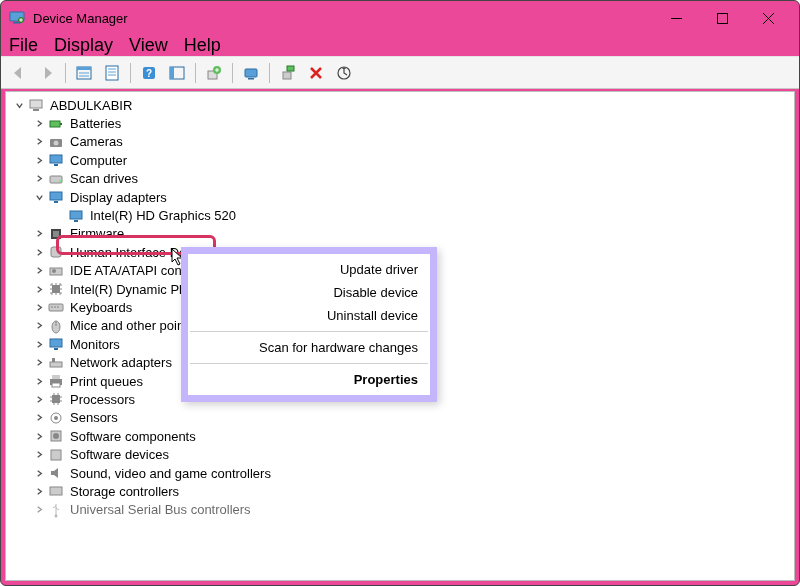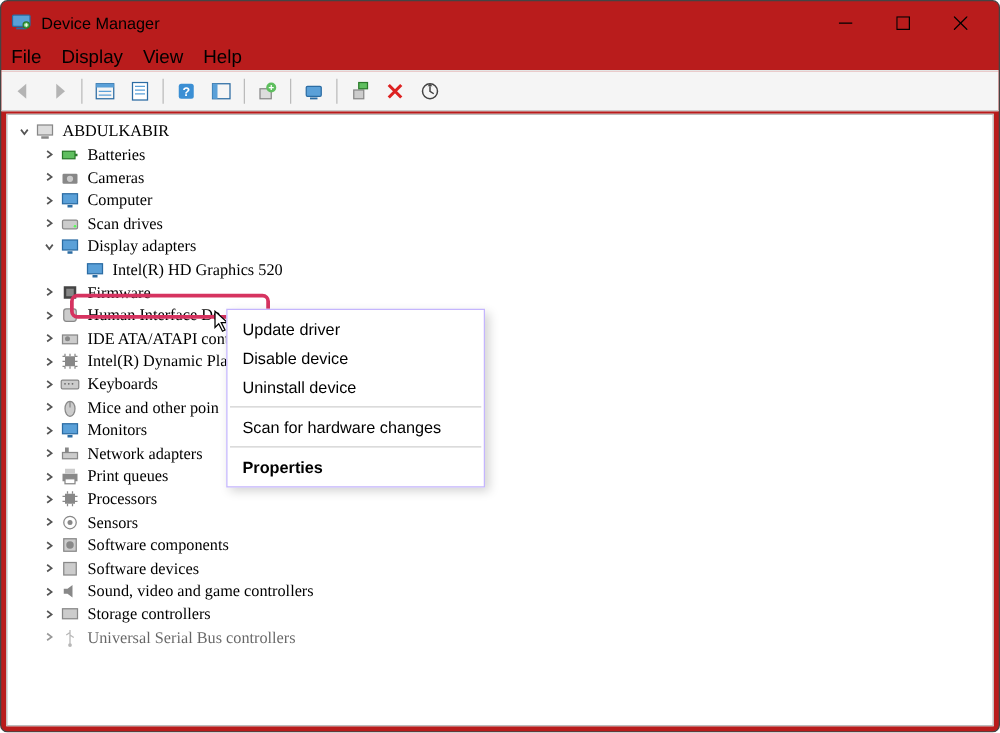--- a/index.html
+++ b/index.html
@@ -1,36 +1,36 @@
 <!DOCTYPE html>
 <html><head>
 <meta charset="utf-8">
 <style>
   * { box-sizing: border-box; }
   html, body { margin:0; padding:0; font-family: "Segoe UI", Arial, sans-serif; font-size:13px; color:#000; }
   .window {
-    width:800px; height:586px; border:1px solid #444; background:#b91c1c;
-    border-radius:6px; position:relative; overflow:hidden;
+    width:800px; height:586px; border:1px solid #444; background:#ec4899;
+    border-radius:6px; position:relative; overflow:hidden;text-align:right;
   }
   .titlebar {
     height:34px; display:flex; align-items:center; padding:0 8px;
     justify-content: space-between;
   }
   .titlebar-left { display:flex; align-items:center; gap:8px; }
   .titlebar-icon svg { width:16px; height:16px; }
   .title-text { font-size:13px; }
   .winbtns { display:flex; gap:0; }
   .winbtn { width:46px; height:34px; display:flex; align-items:center; justify-content:center; }
   .winbtn svg { width:11px; height:11px; stroke:#000; stroke-width:1; fill:none; }
 
   .menubar {
     height:22px; display:flex; align-items:center; gap:16px; padding:0 8px;
     border-bottom:1px solid #e5e5e5;
   }
-  .menubar span { font-size:15px; }
+  .menubar span { font-size:18px; }
 
   .toolbar {
     height:32px; display:flex; align-items:center; gap:4px; padding:0 6px;
     background:#f5f5f5; border-bottom:1px solid #c9c9c9;
   }
   .tbtn {
     width:24px; height:24px; display:flex; align-items:center; justify-content:center;
     border:1px solid transparent; border-radius:2px;
   }
   .tbtn.disabled { opacity:0.4; }
@@ -52,38 +52,38 @@
     display:flex; align-items:center; height:18.4px; padding-left:8px; gap:2px;
     white-space:nowrap;
   }
   .node .exp {
     width:14px; height:14px; display:flex; align-items:center; justify-content:center;
     color:#666; font-size:10px; flex-shrink:0;
   }
   .node .noexp { width:14px; flex-shrink:0; }
   .node .ico { width:16px; height:16px; flex-shrink:0; margin-right:4px; display:flex; align-items:center; justify-content:center; }
   .node .ico svg { width:16px; height:16px; }
-  .node .lbl { font-size:13px;font-family:Liberation Serif, serif; }
+  .node .lbl { font-size:13px; }
 
   .lvl0 { padding-left:6px; }
   .lvl1 { padding-left:26px; }
   .lvl2 { padding-left:46px; }
 
   .hl-box1 {
     position:absolute; border:3px solid #d63360; border-radius:6px;
     pointer-events:none;
   }
   .hl-box2 {
     position:absolute; border:3px solid #d63360; border-radius:6px;
     pointer-events:none;
   }
 
   .context-menu {
-    position:absolute; width:207px; background:#fff;
-    border:1px solid #c4b5fd; box-shadow:3px 3px 8px rgba(0,0,0,0.18);
+    position:absolute; width:256px; background:#fff;
+    border:7px solid #c4b5fd; box-shadow:3px 3px 8px rgba(0,0,0,0.18);
     padding:4px 0;
   }
   .context-menu .item {
     padding:4px 12px; font-size:13px;
   }
   .context-menu .sep {
     height:1px; background:#d0d0d0; margin:4px 2px;
   }
   .context-menu .bold { font-weight:700; }
 

